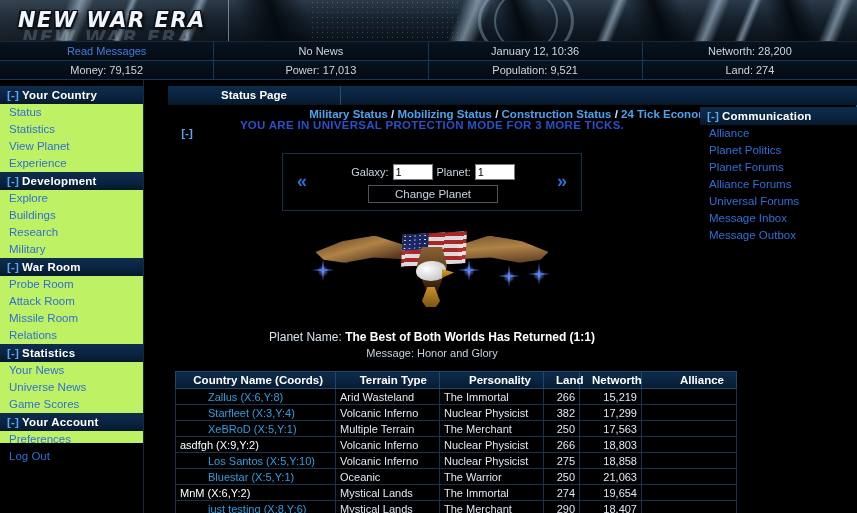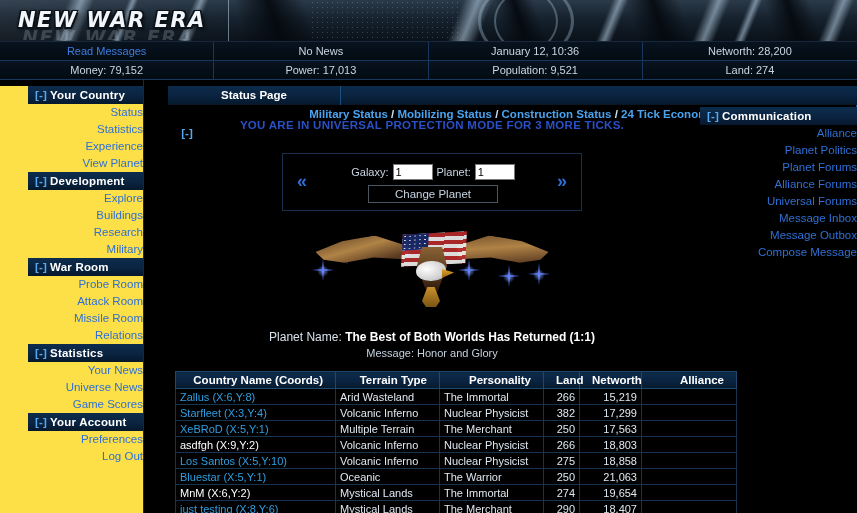--- a/index.html
+++ b/index.html
@@ -97,23 +97,22 @@
     height: 19px;
     line-height: 19px;
     white-space: nowrap;
   }
   .statcell:last-child { border-right: none; }
   .statcell.link { color: #3f7de0; }
 
   
   #sidebar {
     position: absolute; left: 0; top: 86px;
-    width: 143px; height: 427px;
-    background: #fde047;
-    padding-left: 28px;
+    width: 143px; height: 357px;
+    background: #bef264;
   }
   #sidebar-border {
     position: absolute; left: 143px; top: 80px;
     width: 1px; height: 433px;
     background: #142a42;
   }
   .nav-header {
     height: 18px; line-height: 18px;
     background: linear-gradient(180deg, #0d2c4d 0%, #0a2441 55%, #06182c 100%);
     color: #ffffff;
@@ -127,21 +126,20 @@
     color: #59a8ef; font-weight: bold;
     margin-right: 3px;
   }
   .nav-item {
     height: 17px; line-height: 17px;
     color: #2f6fd4;
     font-size: 11.5px;
     padding-left: 9px;
     white-space: nowrap;
     cursor: pointer;
-    text-align: right;
   }
 
   
   #topnav {
     position: absolute; left: 168px; top: 86px;
     width: 689px; height: 19px;
     display: flex;
     background: linear-gradient(180deg, #0c2b4b 0%, #0a2340 55%, #061a2e 100%);
     border-bottom: 1px solid #0a1624;
     flex-direction: column;
@@ -349,21 +347,21 @@
     background: #000;
     white-space: nowrap;
     overflow: hidden;
   }
   th.c-name, td.c-name   { width: 160px; text-align: left; }
   th.c-terrain, td.c-terrain { width: 104px; text-align: left; }
   th.c-pers, td.c-pers   { width: 104px; text-align: left; }
   th.c-land, td.c-land   { width: 36px; text-align: right; }
   th.c-net, td.c-net     { width: 62px; text-align: right; }
   th.c-all, td.c-all     { width: 95px; text-align: right; }
-  td.c-name a { color: #2f9ee0; text-decoration: none; cursor: pointer; }
+  td.c-name a { color: #2f9ee0; text-decoration: none; cursor: pointer; margin-left: 28px; }
   td.c-name span.plain { color: #ffffff; }
 </style>
 </head>
 <body>
 
 <div id="page">
 
   <div id="banner">
     <div class="banner-dark" style="left:240px; top:-6px; width:70px; height:54px;"></div>
     <div class="banner-streak" style="left:60px; top:-8px; width:26px; height:58px;"></div>
@@ -400,22 +398,22 @@
         <div class="statcell">Population: 9,521</div>
         <div class="statcell">Land: 274</div>
       </div>
   </div>
 
   <div id="sidebar-border"></div>
   <div id="sidebar">
       <div class="nav-header"><span class="collapse">[-]</span><span>Your Country</span></div>
       <div class="nav-item">Status</div>
       <div class="nav-item">Statistics</div>
+      <div class="nav-item">View Planet</div>
       <div class="nav-item">Experience</div>
-      <div class="nav-item">View Planet</div>
       <div class="nav-header"><span class="collapse">[-]</span><span>Development</span></div>
       <div class="nav-item">Explore</div>
       <div class="nav-item">Buildings</div>
       <div class="nav-item">Research</div>
       <div class="nav-item">Military</div>
       <div class="nav-header"><span class="collapse">[-]</span><span>War Room</span></div>
       <div class="nav-item">Probe Room</div>
       <div class="nav-item">Attack Room</div>
       <div class="nav-item">Missile Room</div>
       <div class="nav-item">Relations</div>
@@ -436,21 +434,20 @@
 
   <div id="rightpanel">
       <div class="nav-header"><span class="collapse">[-]</span><span>Communication</span></div>
       <div class="nav-item">Alliance</div>
       <div class="nav-item">Planet Politics</div>
       <div class="nav-item">Planet Forums</div>
       <div class="nav-item">Alliance Forums</div>
       <div class="nav-item">Universal Forums</div>
       <div class="nav-item">Message Inbox</div>
       <div class="nav-item">Message Outbox</div>
-      <div class="nav-item">Compose Message</div>
     </div>
 
   <div id="main">
 
     <div id="protection-msg">YOU ARE IN UNIVERSAL PROTECTION MODE FOR 3 MORE TICKS.</div>
 
     <div id="planet-box">
       <div class="arrow" id="arrow-prev">«</div>
       <div class="arrow" id="arrow-next">»</div>
       <div id="planet-inputs">

